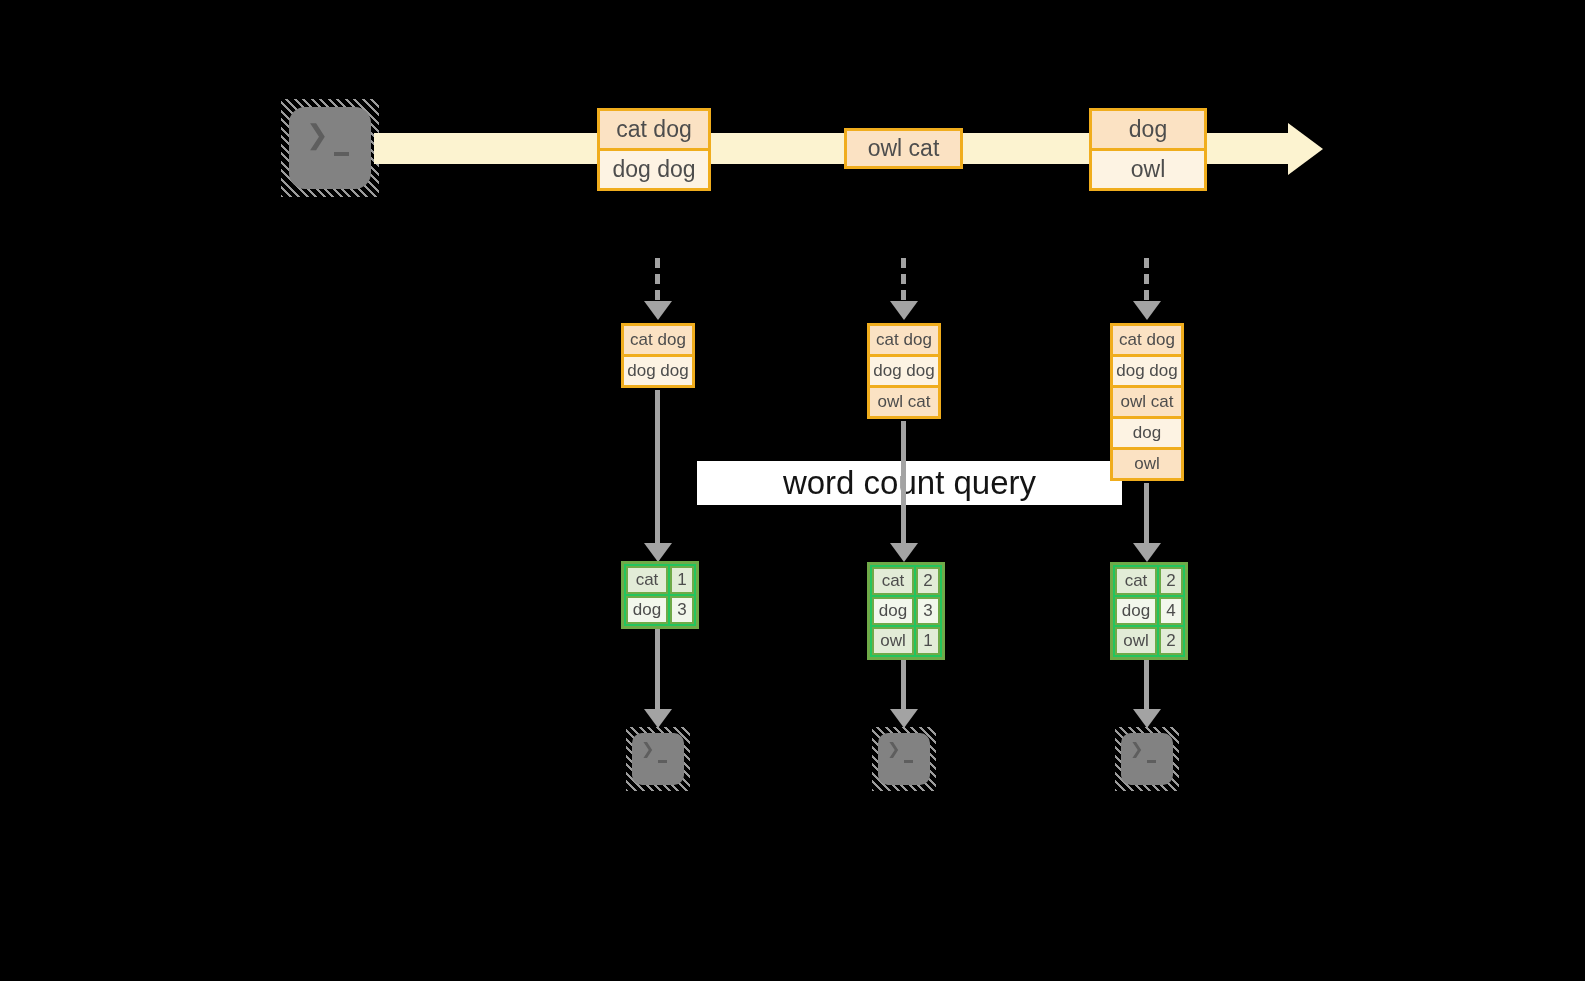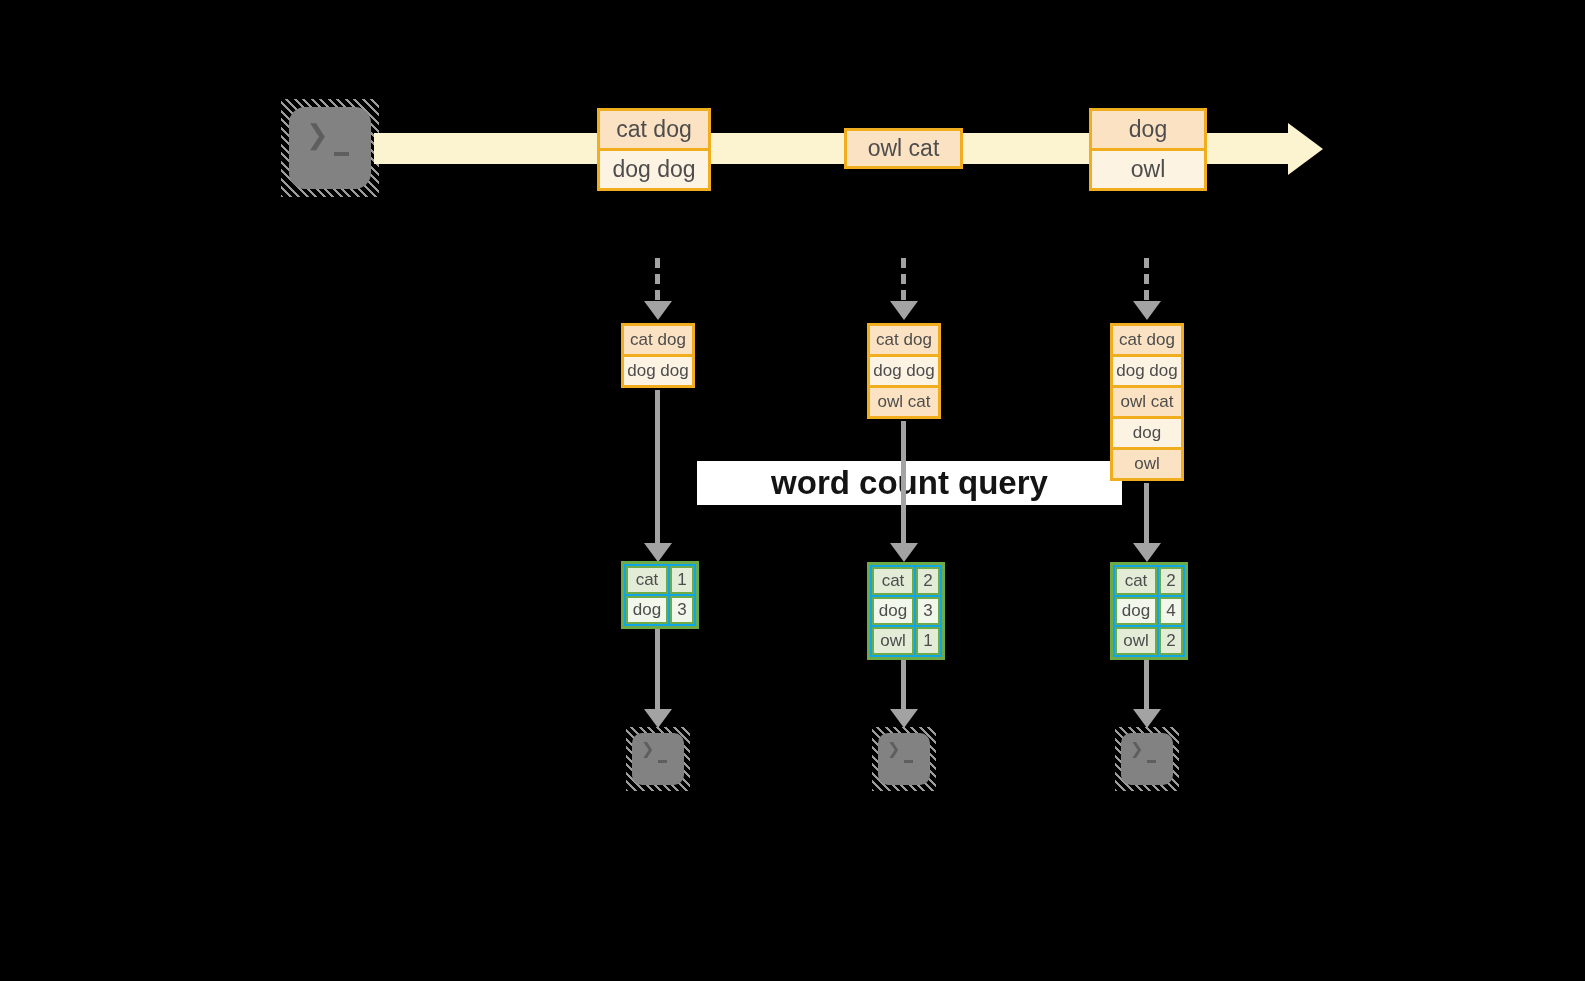--- a/index.html
+++ b/index.html
@@ -46,32 +46,32 @@
 
   
   .vline{position:absolute;width:5px;background:var(--arrow,#a3a3a3);z-index:2;}
   .vdash{position:absolute;width:0;border-left:5px dashed var(--arrow,#a3a3a3);z-index:2;}
   .vhead{position:absolute;width:0;height:0;z-index:2;
          border-left:14px solid transparent;border-right:14px solid transparent;
          border-top:19px solid var(--arrow,#a3a3a3);}
 
   
   .gtable{position:absolute;border-collapse:separate;border-spacing:2px;z-index:3;
-          background:#0ea5e9;border:3px solid var(--green,#6faa48);}
+          background:#22c55e;border:3px solid var(--green,#6faa48);}
   .gtable td{box-sizing:border-box;border:2px solid var(--green,#6faa48);height:28px;
              text-align:center;font-size:17px;color:var(--cell-text,#4d4d4d);padding:0;}
   .gtable td.w{width:42px;}
   .gtable td.c{width:24px;}
   .gtable tr:nth-child(odd) td{background:var(--sage,#e2ecd7);}
   .gtable tr:nth-child(even) td{background:var(--sage-light,#f2f7ec);}
 
   
   .banner{position:absolute;left:697px;top:461px;width:425px;height:44px;z-index:1;
           background:var(--banner-bg,#fff);color:var(--banner-text,#141414);
-          font-size:33px;font-weight:700;text-align:center;line-height:44px;}
+          font-size:33px;font-weight:400;text-align:center;line-height:44px;}
 </style>
 </head>
 <body>
 
 <div id="stage">
 
   <div class="term term-lg" style="left:281px;top:99px;">
     <div class="term-inner">
       <span class="chev">❯</span>
       <span class="uscore"></span>

